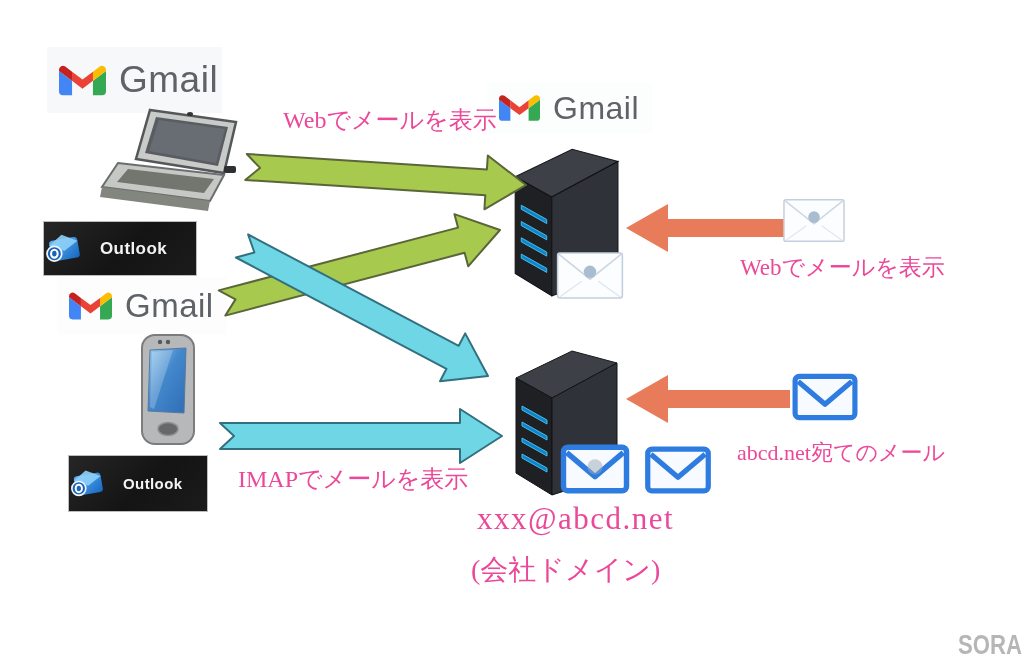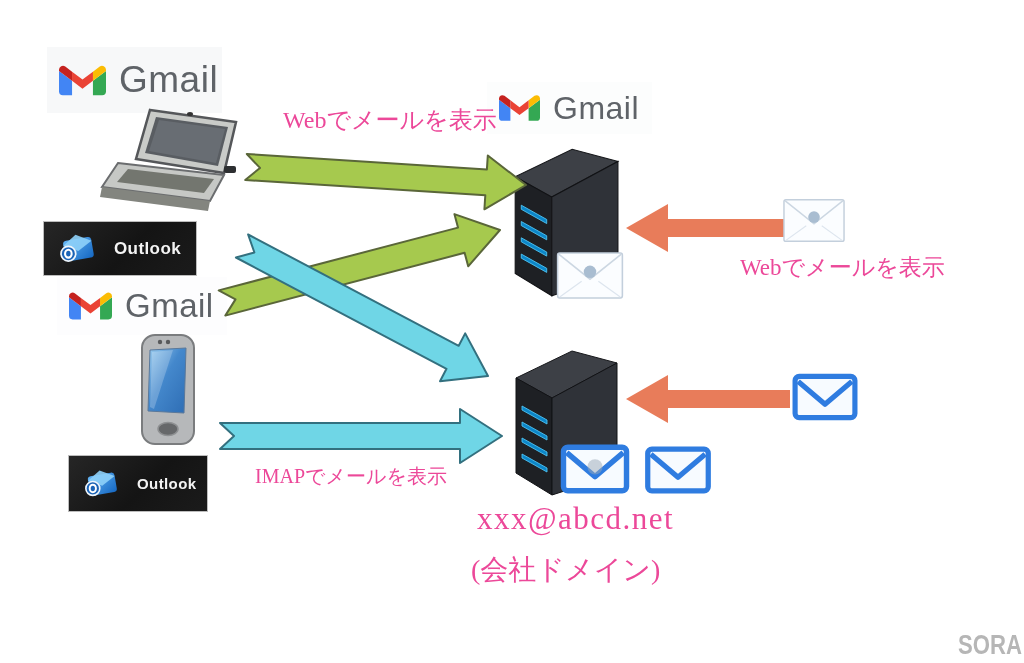--- a/index.html
+++ b/index.html
@@ -13,35 +13,35 @@
   .gb1{left:47px;top:47px;width:175px;height:66px;background:#f7f8f9;}
   .gb1 .gmail-word{font-size:37px;}
   .gb1 svg{width:47px;height:35px;}
   .gb2{left:487px;top:82px;width:165px;height:52px;background:#fcfdfd;}
   .gb2 .gmail-word{font-size:32px;}
   .gb2 svg{width:41px;height:30px;}
   .gb3{left:57px;top:277px;width:170px;height:58px;background:#fdfdfe;}
   .gb3 .gmail-word{font-size:33px;}
   .gb3 svg{width:43px;height:32px;}
   
-  .outlook-banner{display:flex;align-items:center;gap:18px;padding-left:14px;box-sizing:border-box;
+  .outlook-banner{display:flex;align-items:center;gap:18px;box-sizing:border-box;
       background:linear-gradient(135deg,#262626 0%,#141414 55%,#1b1b1b 100%);
       border:1px solid #bdbdbd;}
   .outlook-word{color:#f3f3f3;font-weight:600;letter-spacing:0.4px;}
   .ob1{left:43px;top:221px;width:154px;height:55px;}
   .ob1 .outlook-word{font-size:17px;}
   .ob1 svg{width:38px;height:35px;}
   .ob2{left:68px;top:455px;width:140px;height:57px;}
   .ob2 .outlook-word{font-size:15px;}
   .ob2 svg{width:36px;height:33px;}
   
   .jp{position:absolute;color:#ec4899;font-family:"Liberation Serif","DejaVu Serif",serif;white-space:nowrap;}
   .lbl-web{left:283px;top:104px;font-size:24px;}
   .lbl-gmailmail{left:740px;top:252px;font-size:23px;}
-  .lbl-imap{left:255px;top:463px;font-size:20px;}
+  .lbl-imap{left:238px;top:463px;font-size:24px;}
   .lbl-abcdmail{left:737px;top:438px;font-size:22px;}
   .lbl-address{left:477px;top:501px;font-size:31px;letter-spacing:1.5px;}
   .lbl-domain{left:471px;top:551px;font-size:28px;}
   .watermark{position:absolute;right:2px;bottom:2px;color:#b6b6b6;font-weight:800;font-size:27px;
       transform:scaleX(0.82);transform-origin:right bottom;}
 </style>
 </head>
 <body>
 
 <div class="stage">
@@ -195,18 +195,19 @@
   </svg>
 
   <svg class="abs" style="left:792px;top:373px;width:66px;height:48px" viewBox="0 0 64 46">
     <rect x="3" y="3" width="58" height="40" rx="4" fill="#f7fbff" stroke="#2f7ce0" stroke-width="5" stroke-linejoin="round"></rect>
     <polyline points="6,8 32,30 58,8" fill="none" stroke="#2f7ce0" stroke-width="5" stroke-linejoin="round"></polyline>
   </svg>
 
   <div class="jp lbl-web">Webでメールを表示</div>
   <div class="jp lbl-gmailmail">Webでメールを表示</div>
   <div class="jp lbl-imap">IMAPでメールを表示</div>
+  <div class="jp lbl-abcdmail">abcd.net宛てのメール</div>
   <div class="jp lbl-domain">(会社ドメイン)</div>
   <div class="jp lbl-address">xxx@abcd.net</div>
 
   <div class="watermark">SORA</div>
 
 </div>
 
 </body></html>

